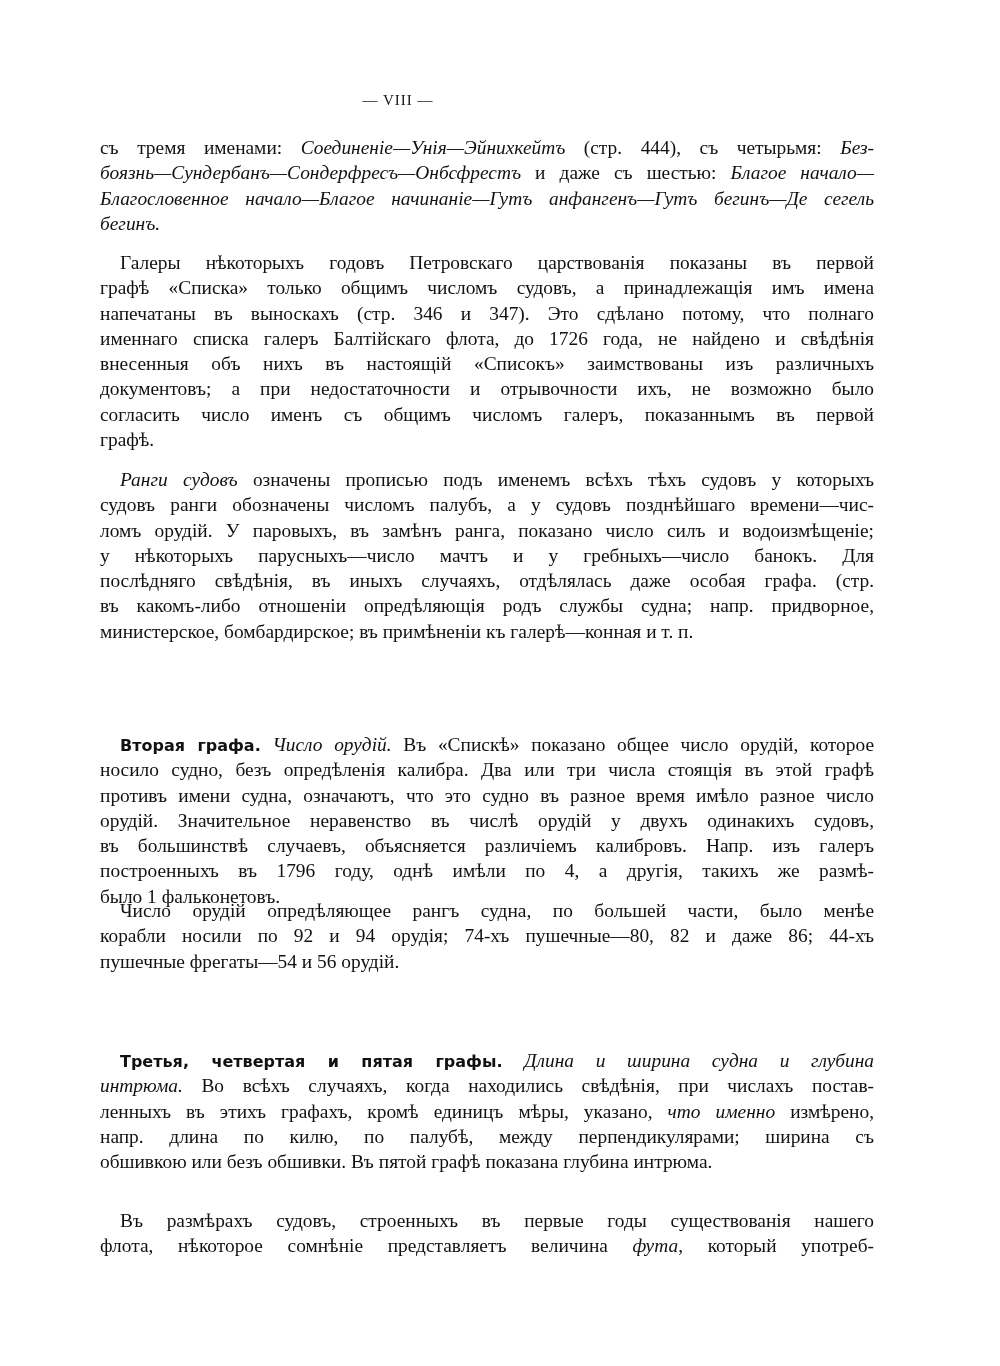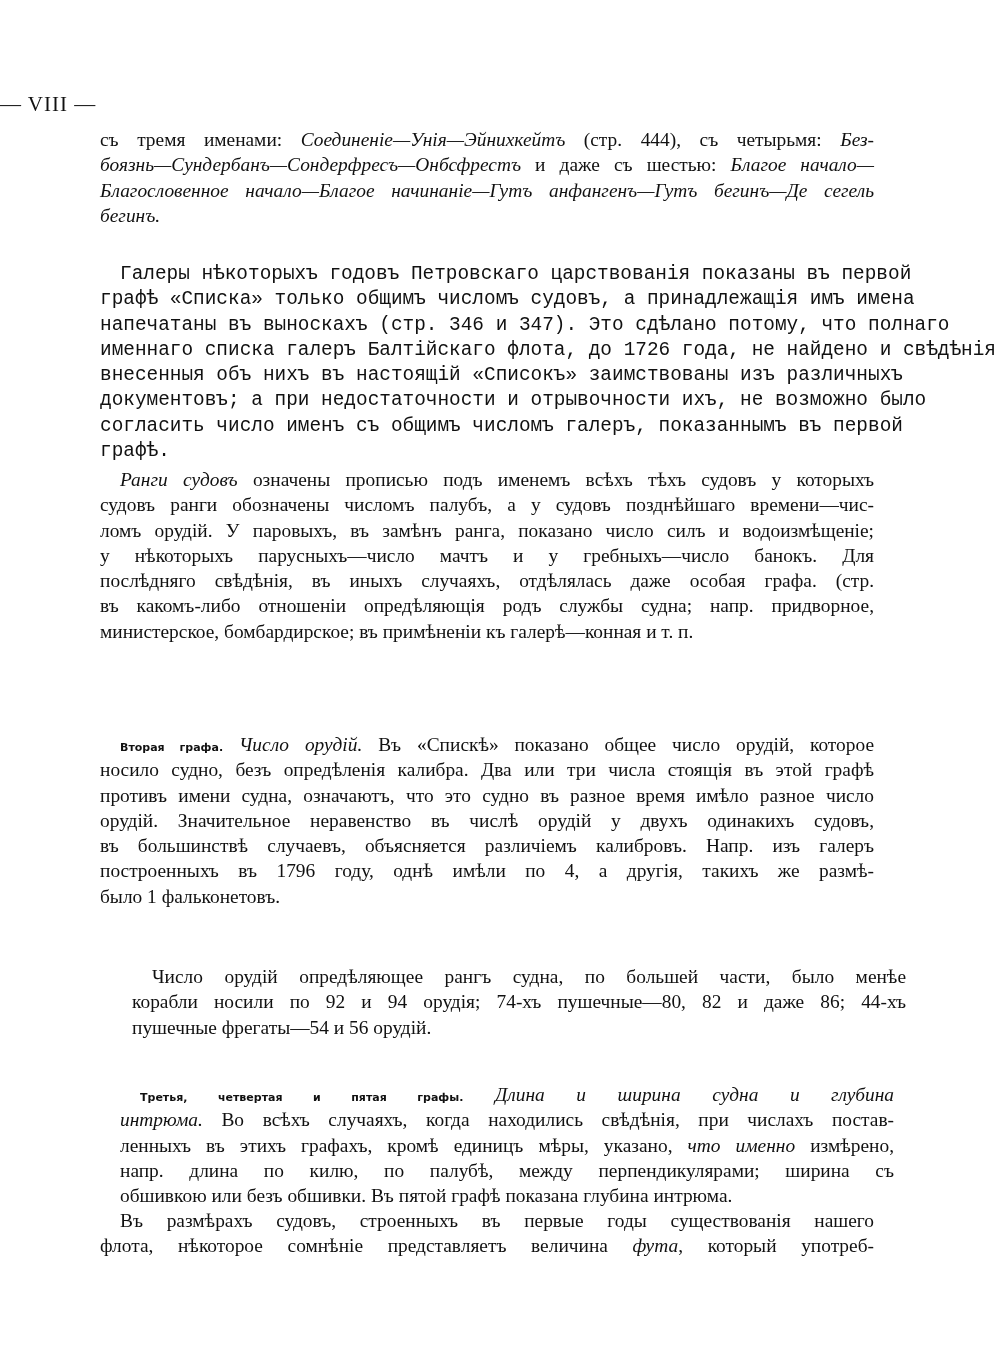--- a/index.html
+++ b/index.html
@@ -3,52 +3,52 @@
   <meta charset="utf-8">
   <style>
     html, body { margin: 0; padding: 0; background: #ffffff; }
     body {
       width: 1000px; height: 1366px; position: relative; overflow: hidden;
       font-family: "DejaVu Serif", "Liberation Serif", serif;
       color: #111111;
     }
     .page-number {
       position: absolute; top: 92px; left: 0; width: 796px;
-      text-align: left; font-size: 21px; letter-spacing: 1px;
+      text-align: center; font-size: 15px; letter-spacing: 1px;
       font-family: "Liberation Serif", serif;
     }
     .text-block {
       position: absolute; left: 100px; width: 774px;
       font-family: "Liberation Serif", serif;
       font-size: 19.4px; line-height: 25.3px;
       text-align: justify;
     }
     .line {
       display: block; white-space: nowrap;
       text-align: justify; text-align-last: justify;
       height: 25.3px;
     }
     .line.last { text-align-last: left; }
     .indent { padding-left: 20px; }
     .it { font-style: italic; }
-    .bd { font-weight: bold; font-family: "DejaVu Sans", sans-serif; font-size: 11px; }
+    .bd { font-weight: bold; font-family: "DejaVu Sans", sans-serif; font-size: 16px; }
   </style>
 </head>
 <body>
 
 <div class="page-number">— VIII —</div>
 
-<div class="text-block" style="top:127px;">
+<div class="text-block" style="top:135px;">
   <span class="line"><span>съ тремя именами: </span><span class="it">Соединеніе—Унія—Эйнихкейтъ</span><span> (стр. 444), съ четырьмя: </span><span class="it">Без-</span></span>
   <span class="line"><span class="it">боязнь—Сундербанъ—Сондерфресъ—Онбсфрестъ</span><span> и даже съ шестью: </span><span class="it">Благое начало—</span></span>
   <span class="line"><span class="it">Благословенное начало—Благое начинаніе—Гутъ анфангенъ—Гутъ бегинъ—Де сегель</span></span>
   <span class="line last"><span class="it">бегинъ.</span></span>
 </div>
 
-<div class="text-block" style="top:262px;font-family:Liberation Mono, monospace;">
+<div class="text-block" style="top:250px;">
   <span class="line indent">Галеры нѣкоторыхъ годовъ Петровскаго царствованія показаны въ первой</span>
   <span class="line">графѣ «Списка» только общимъ числомъ судовъ, а принадлежащія имъ имена</span>
   <span class="line">напечатаны въ выноскахъ (стр. 346 и 347). Это сдѣлано потому, что полнаго</span>
   <span class="line">именнаго списка галеръ Балтійскаго флота, до 1726 года, не найдено и свѣдѣнія</span>
   <span class="line">внесенныя объ нихъ въ настоящій «Списокъ» заимствованы изъ различныхъ</span>
   <span class="line">документовъ; а при недостаточности и отрывочности ихъ, не возможно было</span>
   <span class="line">согласить число именъ съ общимъ числомъ галеръ, показаннымъ въ первой</span>
   <span class="line last">графѣ.</span>
 </div>
 
@@ -65,27 +65,27 @@
 <div class="text-block" style="top:732px;">
   <span class="line indent"><span class="bd">Вторая графа.</span> <span class="it">Число орудій.</span><span> Въ «Спискѣ» показано общее число орудій, которое</span></span>
   <span class="line">носило судно, безъ опредѣленія калибра. Два или три числа стоящія въ этой графѣ</span>
   <span class="line">противъ имени судна, означаютъ, что это судно въ разное время имѣло разное число</span>
   <span class="line">орудій. Значительное неравенство въ числѣ орудій у двухъ одинакихъ судовъ,</span>
   <span class="line">въ большинствѣ случаевъ, объясняется различіемъ калибровъ. Напр. изъ галеръ</span>
   <span class="line">построенныхъ въ 1796 году, однѣ имѣли по 4, а другія, такихъ же размѣ-</span>
   <span class="line last">было 1 фальконетовъ.</span>
 </div>
 
-<div class="text-block" style="top:964px;margin-left:32px;">
+<div class="text-block" style="top:898px;">
   <span class="line indent">Число орудій опредѣляющее рангъ судна, по большей части, было менѣе</span>
   <span class="line">корабли носили по 92 и 94 орудія; 74-хъ пушечные—80, 82 и даже 86; 44-хъ</span>
   <span class="line last">пушечные фрегаты—54 и 56 орудій.</span>
 </div>
 
-<div class="text-block" style="top:1082px;margin-left:20px;">
+<div class="text-block" style="top:1048px;">
   <span class="line indent"><span class="bd">Третья, четвертая и пятая графы.</span> <span class="it">Длина и ширина судна и глубина</span></span>
   <span class="line"><span class="it">интрюма.</span><span> Во всѣхъ случаяхъ, когда находились свѣдѣнія, при числахъ постав-</span></span>
   <span class="line"><span>ленныхъ въ этихъ графахъ, кромѣ единицъ мѣры, указано, </span><span class="it">что именно</span><span> измѣрено,</span></span>
   <span class="line">напр. длина по килю, по палубѣ, между перпендикулярами; ширина съ</span>
   <span class="line last">обшивкою или безъ обшивки. Въ пятой графѣ показана глубина интрюма.</span>
 </div>
 
 <div class="text-block" style="top:1208px;">
   <span class="line indent">Въ размѣрахъ судовъ, строенныхъ въ первые годы существованія нашего</span>
   <span class="line"><span>флота, нѣкоторое сомнѣніе представляетъ величина </span><span class="it">фута</span><span>, который употреб-</span></span>

